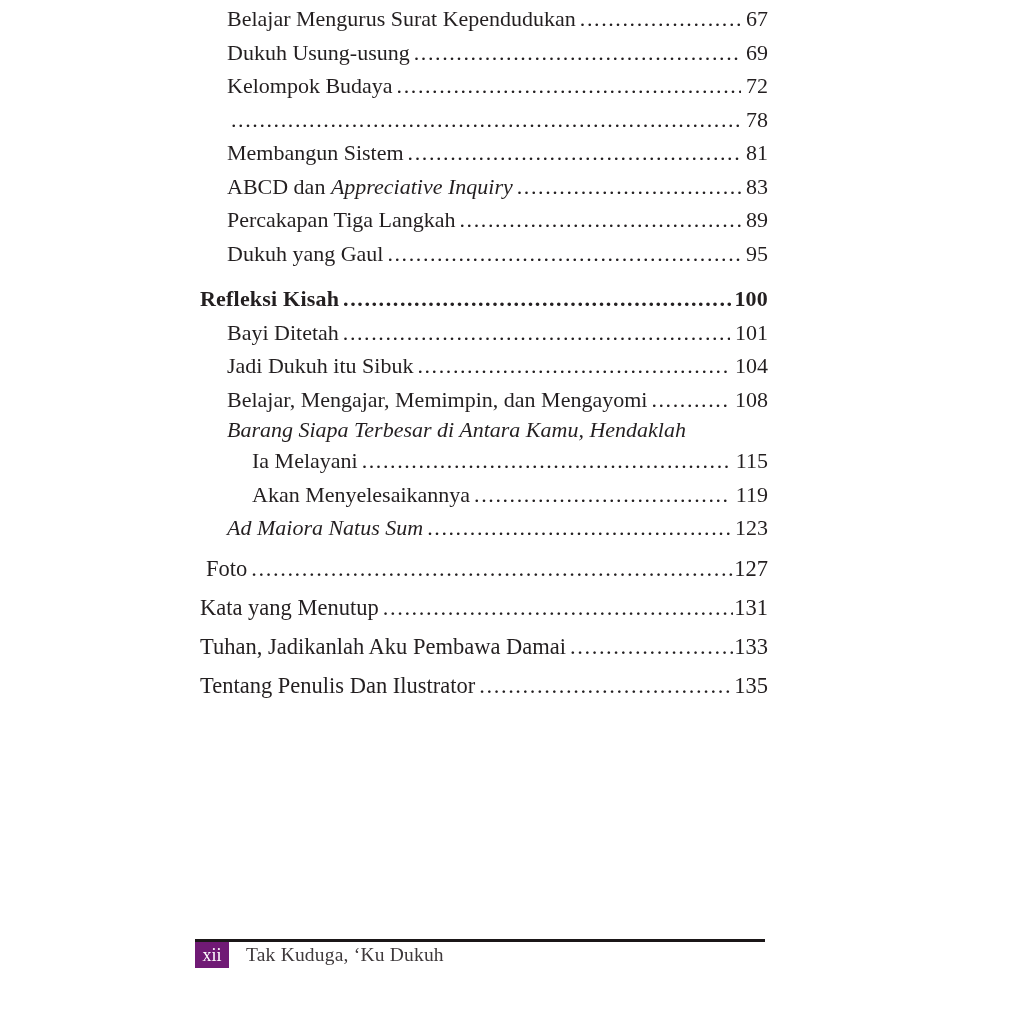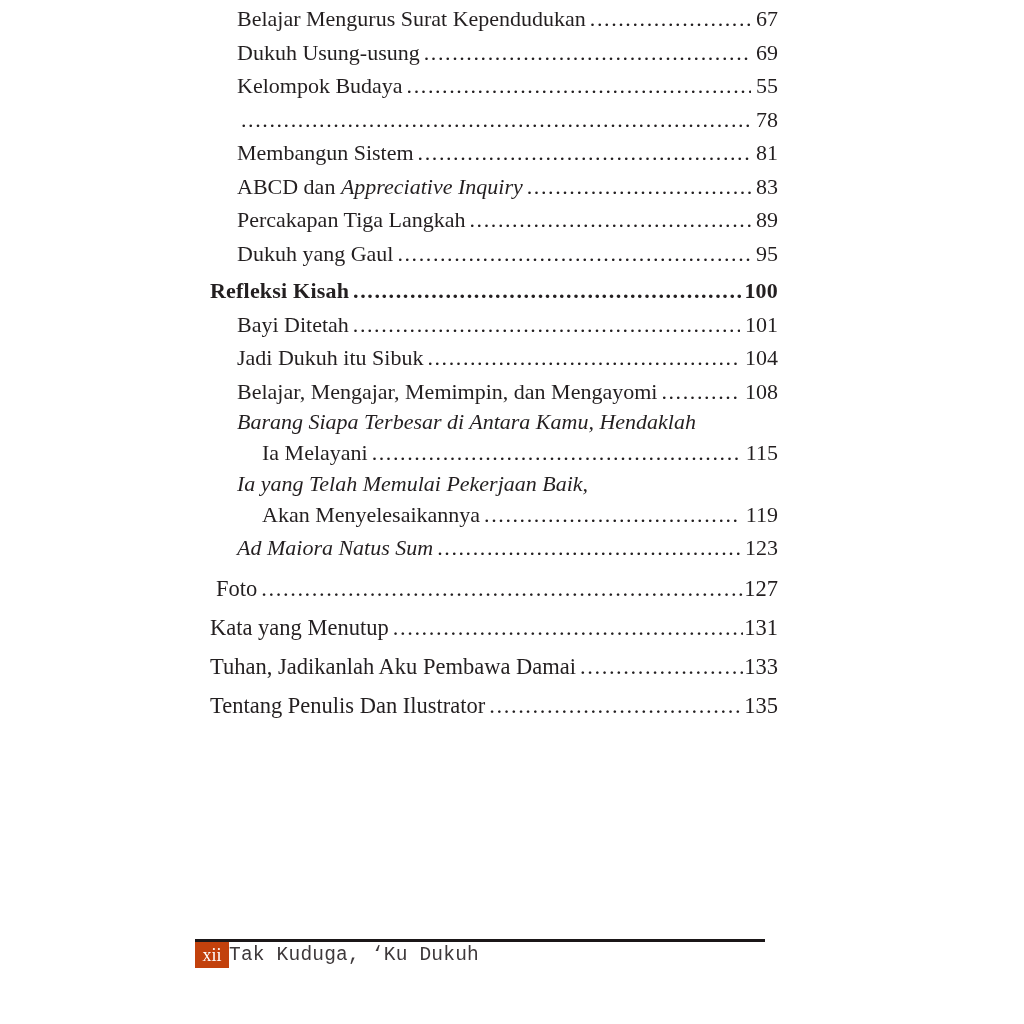--- a/index.html
+++ b/index.html
@@ -12,39 +12,39 @@
     font-family: "Liberation Serif", "DejaVu Serif", serif;
   }
   .page {
     position: relative;
     width: 1024px;
     height: 1024px;
     background: #ffffff;
   }
   .toc {
     position: absolute;
-    left: 210px;
+    left: 200px;
     top: 2px;
     width: 568px;
     color: #231f20;
     font-size: 22px;
   }
   .row {
     display: flex;
     align-items: baseline;
     height: 33.5px;
     line-height: 33.5px;
     white-space: nowrap;
   }
   .row.tight { height: 28px; line-height: 28px; font-style: italic; }
   .row.sub  { padding-left: 27px; }
   .row.cont { padding-left: 52px; justify-content: center; }
   .row.chapter {
     font-weight: bold;
-    margin-top: 4px;
+    margin-top: 12px;
     letter-spacing: 0.2px;
   }
   .row.sect {
     height: 39px;
     line-height: 39px;
     font-size: 22.5px;
   }
   .row.sect-first { margin-top: 4px; margin-left: 6px; }
   .label { flex: 0 0 auto; }
   .italic { font-style: italic; }
@@ -68,33 +68,33 @@
     height: 0;
     border-top: 3px solid #1b1718;
   }
   .footer-bar {
     display: flex;
     align-items: center;
   }
   .folio {
     width: 34px;
     height: 26px;
-    background: #c2410c;
+    background: #701a75;
     color: #ffffff;
     display: flex;
     align-items: center;
     justify-content: center;
     font-size: 18px;
     flex: 0 0 auto;
   }
   .book-title {
+    margin-left: 17px;
     font-size: 19.5px;
     color: #3e393b;
     letter-spacing: 0.2px;
-    font-family: Liberation Mono, monospace;
   }
 </style>
 </head>
 <body>
 
 <div class="page">
 
   <div class="toc">
 
     <div class="row sub">
@@ -105,21 +105,21 @@
 
     <div class="row sub">
       <span class="label">Dukuh Usung-usung</span>
       <span class="leader">................................................................................................................................................................</span>
       <span class="pagenum">69</span>
     </div>
 
     <div class="row sub">
       <span class="label">Kelompok Budaya</span>
       <span class="leader">................................................................................................................................................................</span>
-      <span class="pagenum">55</span>
+      <span class="pagenum">72</span>
     </div>
 
     <div class="row sub">
       <span class="leader">................................................................................................................................................................</span>
       <span class="pagenum">78</span>
     </div>
 
     <div class="row sub">
       <span class="label">Membangun Sistem</span>
       <span class="leader">................................................................................................................................................................</span>
@@ -171,23 +171,20 @@
     <div class="row sub tight">
       <span class="label">Barang Siapa Terbesar di Antara Kamu, Hendaklah</span>
     </div>
 
     <div class="row cont">
       <span class="label">Ia Melayani</span>
       <span class="leader">................................................................................................................................................................</span>
       <span class="pagenum">115</span>
     </div>
 
-    <div class="row sub tight">
-      <span class="label">Ia yang Telah Memulai Pekerjaan Baik,</span>
-    </div>
 
     <div class="row cont">
       <span class="label">Akan Menyelesaikannya</span>
       <span class="leader">................................................................................................................................................................</span>
       <span class="pagenum">119</span>
     </div>
 
     <div class="row sub">
       <span class="label italic">Ad Maiora Natus Sum</span>
       <span class="leader">................................................................................................................................................................</span>

